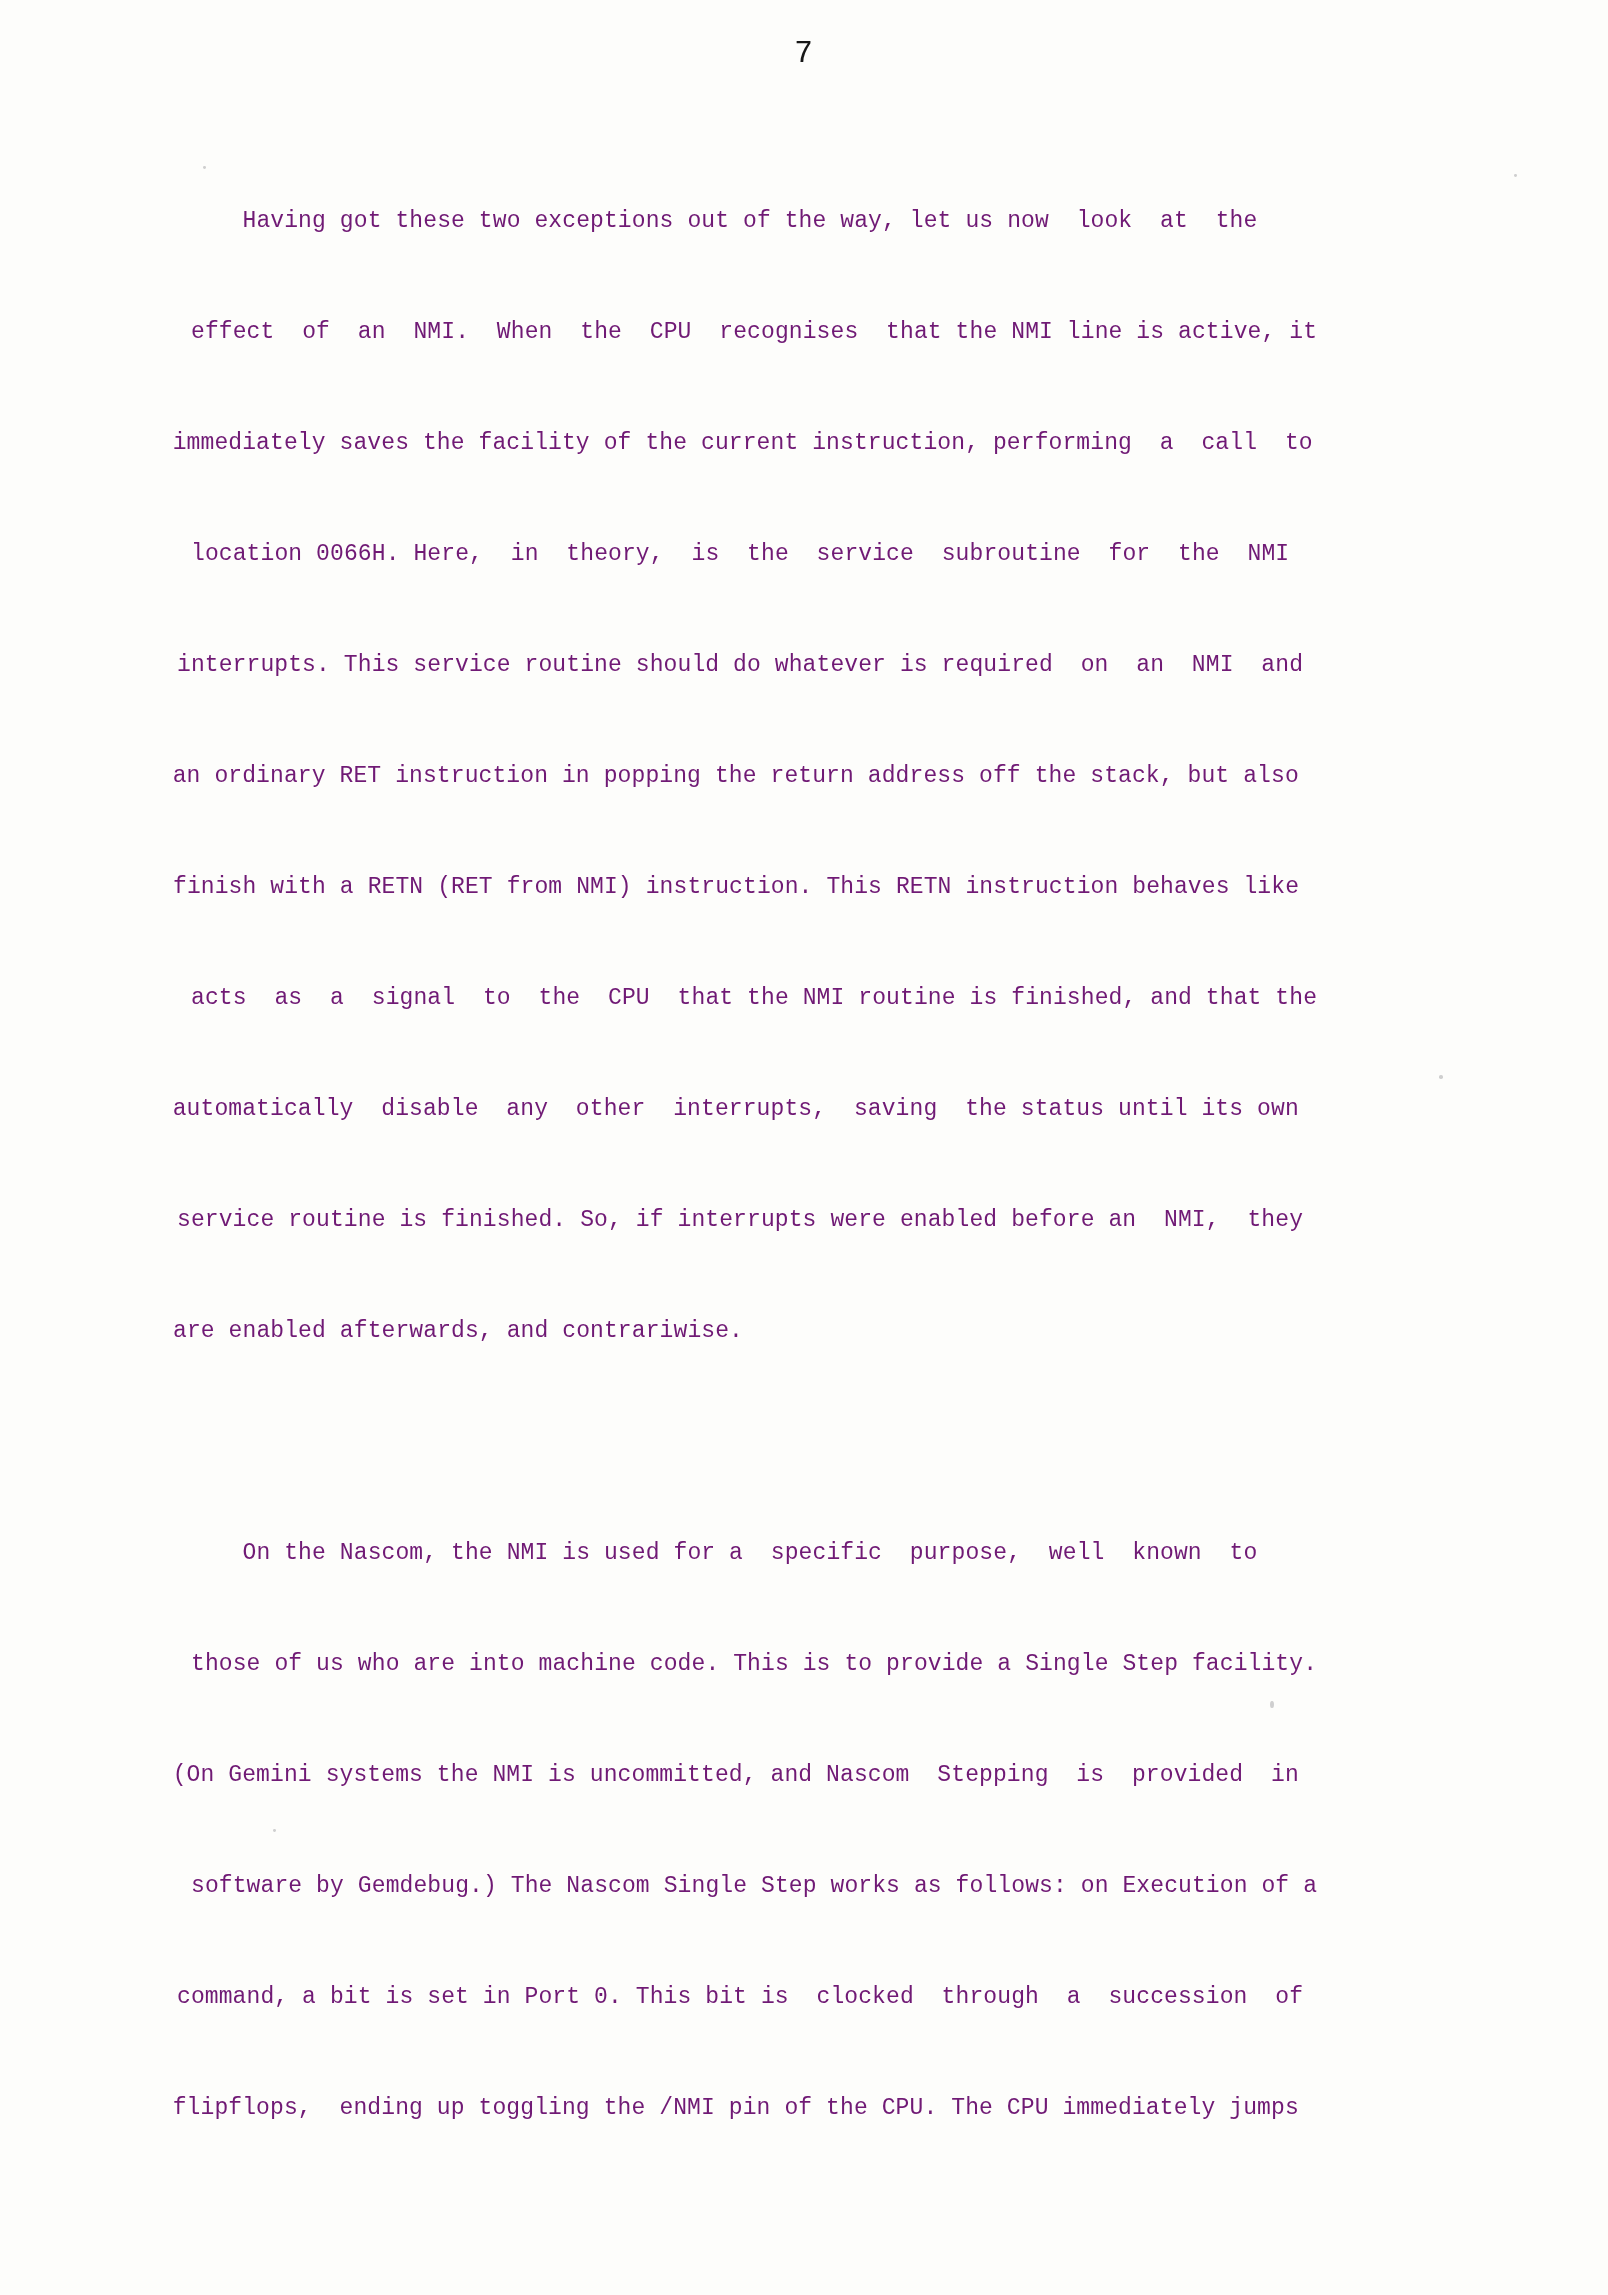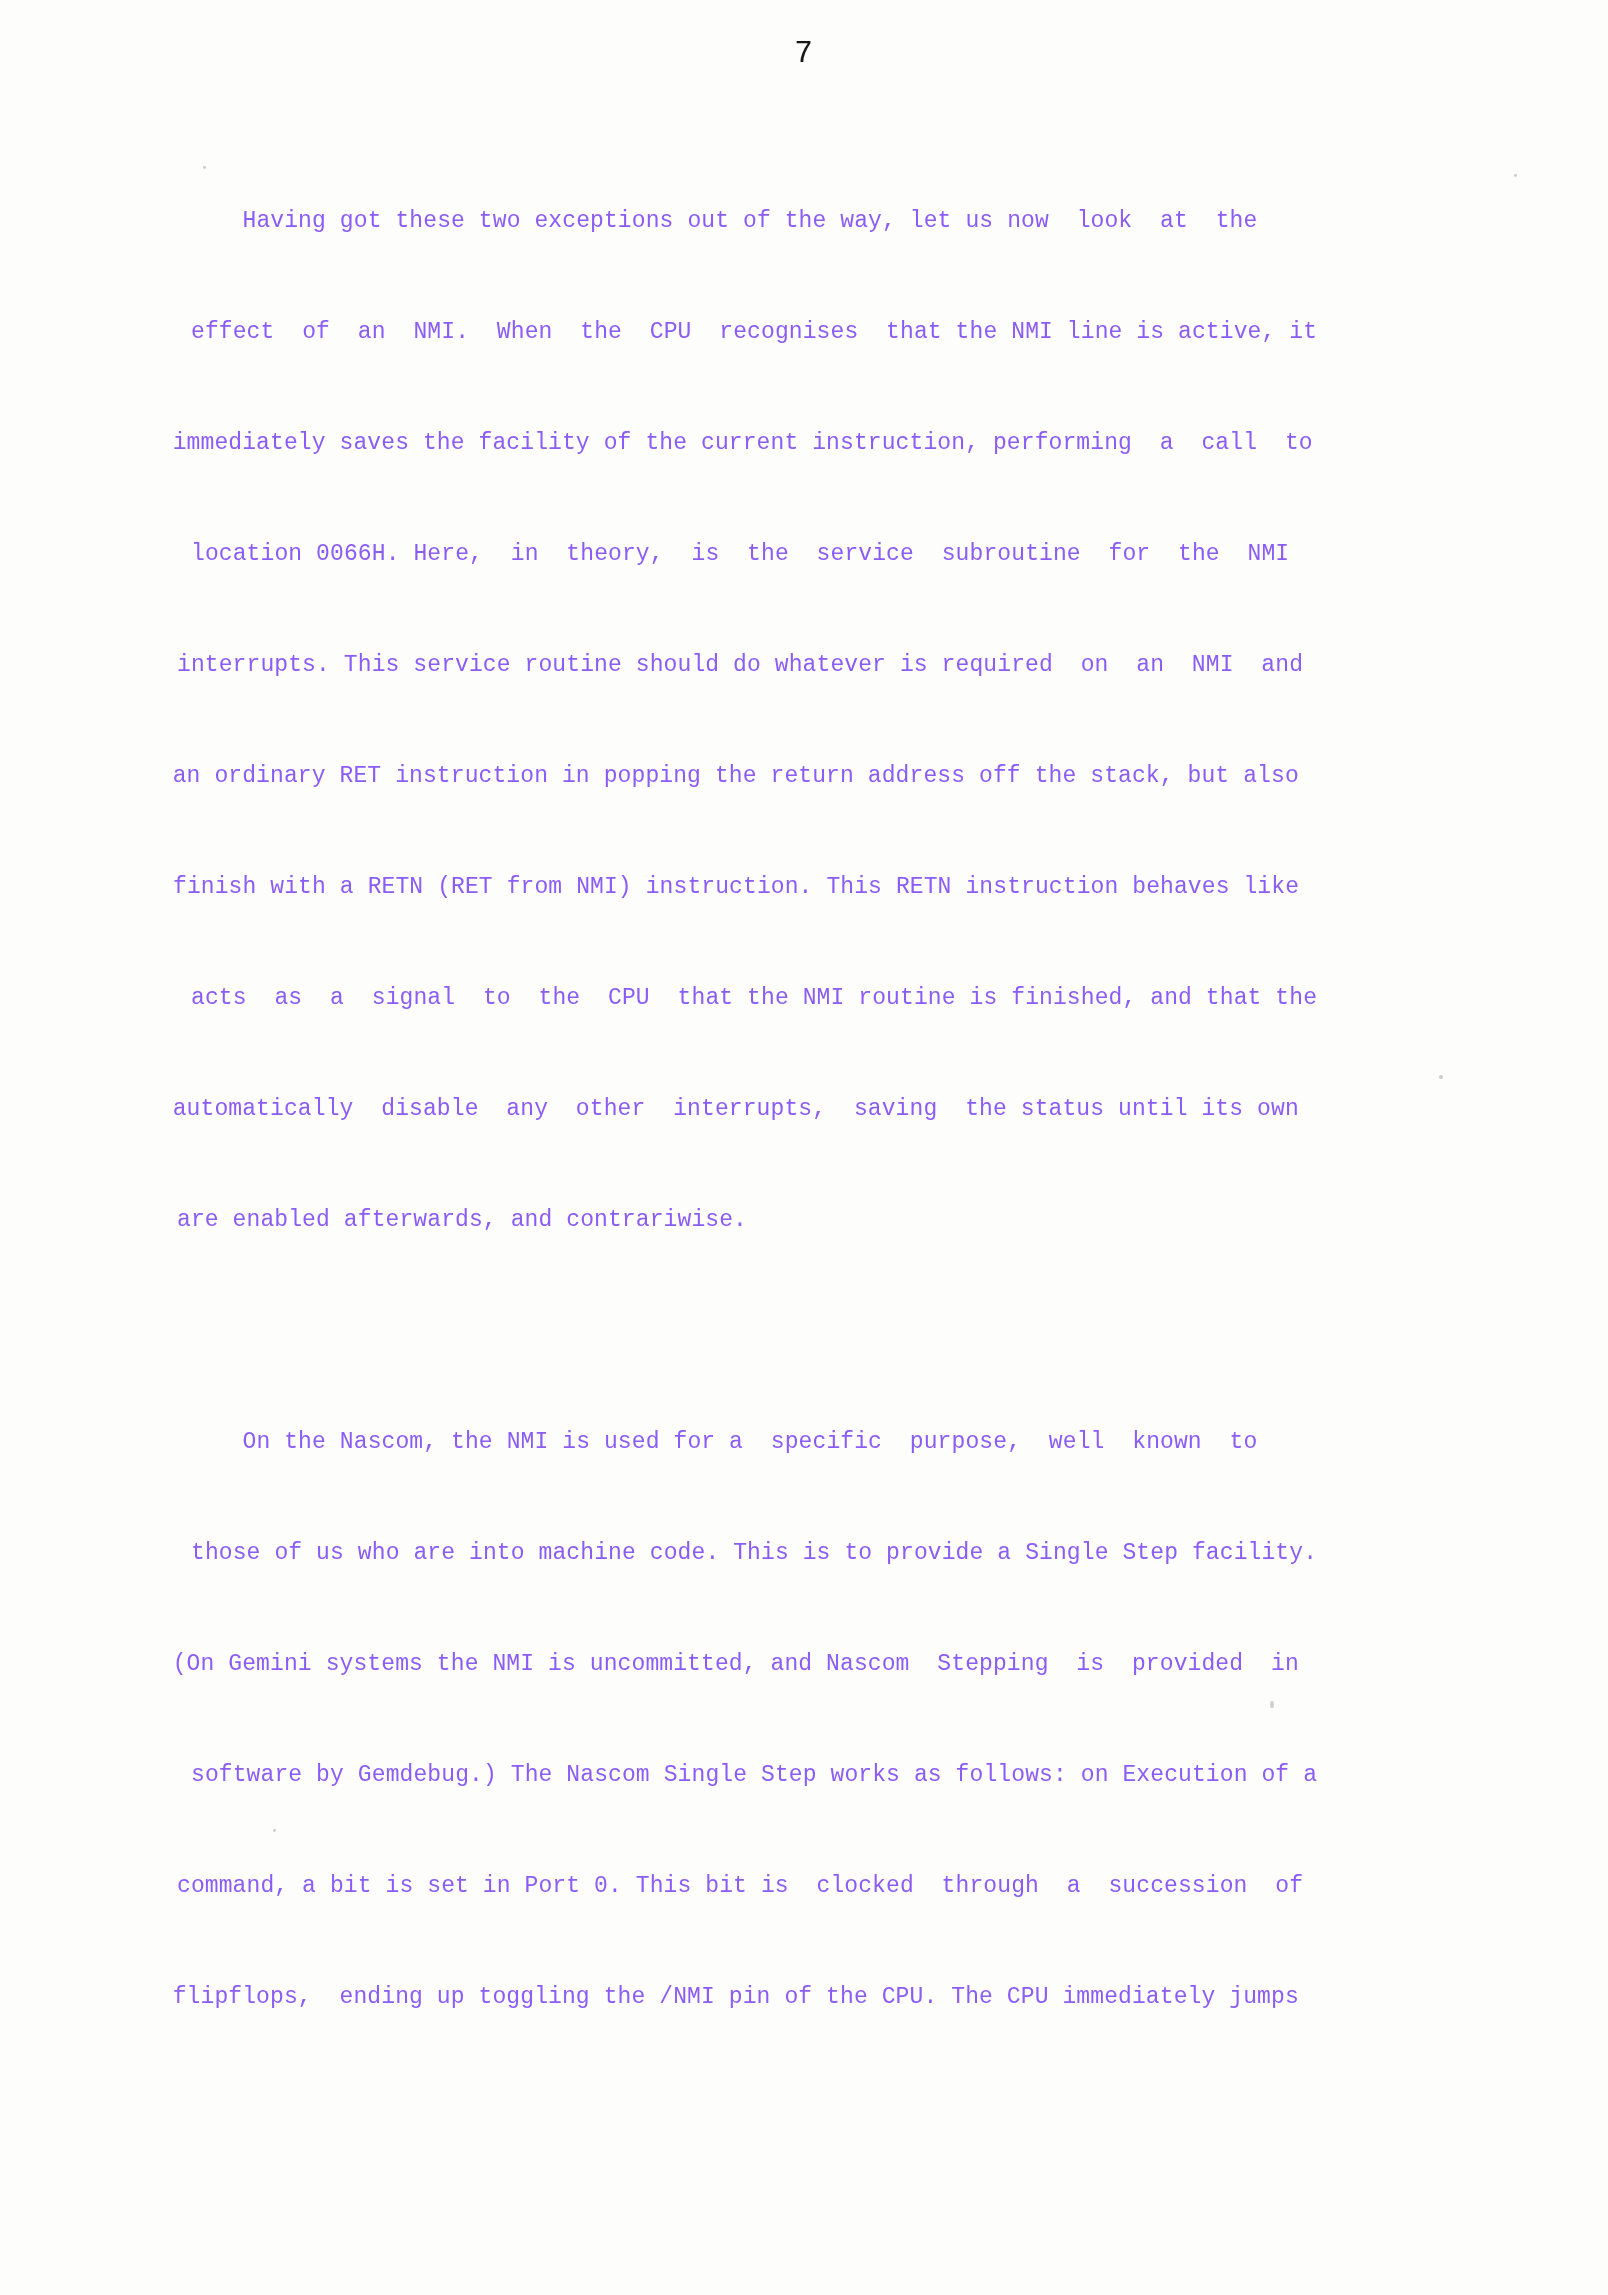--- a/index.html
+++ b/index.html
@@ -34,21 +34,21 @@
   .body-block {
     position: absolute;
     top: 129px;
     left: 173px;
     width: 1276px;
   }
   .para {
     font-family: "Liberation Mono", "DejaVu Sans Mono", monospace;
     font-size: 23px;
     line-height: 37px;
-    color: #8b5cf6;
+    color: #701a75;
     letter-spacing: 0.1px;
     margin: 0 0 37px 0;
     white-space: pre;
   }
   .para .ln {
     display: block;
     white-space: pre;
   }
   
   .para .ln:nth-child(2n) { margin-left: 18px; }
@@ -73,20 +73,21 @@
     <div class="para">
       <span class="ln">     Having got these two exceptions out of the way, let us now  look  at  the</span>
       <span class="ln">effect  of  an  NMI.  When  the  CPU  recognises  that the NMI line is active, it</span>
       <span class="ln">immediately saves the facility of the current instruction, performing  a  call  to</span>
       <span class="ln">location 0066H. Here,  in  theory,  is  the  service  subroutine  for  the  NMI</span>
       <span class="ln">interrupts. This service routine should do whatever is required  on  an  NMI  and</span>
       <span class="ln">an ordinary RET instruction in popping the return address off the stack, but also</span>
       <span class="ln">finish with a RETN (RET from NMI) instruction. This RETN instruction behaves like</span>
       <span class="ln">acts  as  a  signal  to  the  CPU  that the NMI routine is finished, and that the</span>
       <span class="ln">automatically  disable  any  other  interrupts,  saving  the status until its own</span>
+      <span class="ln">service routine is finished. So, if interrupts were enabled before an  NMI,  they</span>
       <span class="ln">are enabled afterwards, and contrariwise.</span>
     </div>
 
     <div class="para">
       <span class="ln">     On the Nascom, the NMI is used for a  specific  purpose,  well  known  to</span>
       <span class="ln">those of us who are into machine code. This is to provide a Single Step facility.</span>
       <span class="ln">(On Gemini systems the NMI is uncommitted, and Nascom  Stepping  is  provided  in</span>
       <span class="ln">software by Gemdebug.) The Nascom Single Step works as follows: on Execution of a</span>
       <span class="ln">command, a bit is set in Port 0. This bit is  clocked  through  a  succession  of</span>
       <span class="ln">flipflops,  ending up toggling the /NMI pin of the CPU. The CPU immediately jumps</span>

